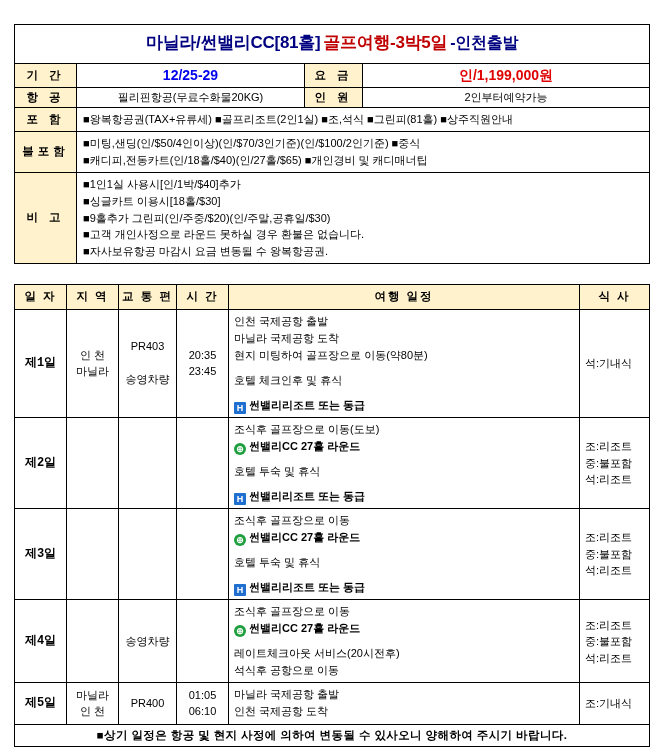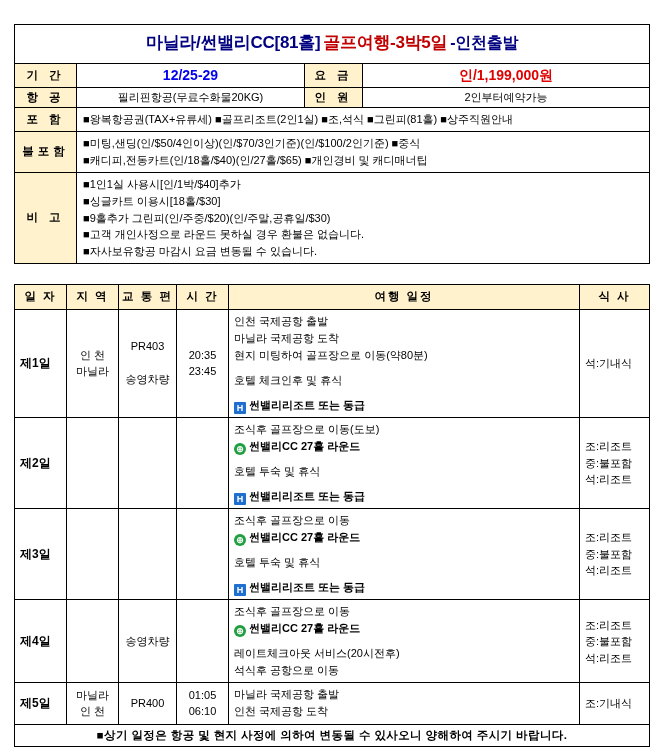--- a/index.html
+++ b/index.html
@@ -98,22 +98,24 @@
     text-align: center;
     font-weight: bold;
     font-size: 11.5px;
     letter-spacing: 2px;
     padding: 4px 2px;
   }
   .itin-table td {
     padding: 3px 5px;
   }
   .day-cell {
+    text-align: center;
     font-weight: bold;
     font-size: 12px;
+    font-family: Liberation Mono, monospace;
   }
   .region-cell, .flight-cell, .time-cell {
     text-align: center;
     font-size: 11px;
     line-height: 1.5;
   }
   .sched-cell {
     font-size: 11px;
     line-height: 1.55;
   }
@@ -209,21 +211,21 @@
           <div>■캐디피,전동카트(인/18홀/$40)(인/27홀/$65) ■개인경비 및 캐디매너팁</div>
         </td>
       </tr>
       <tr>
         <td class="lbl small-lbl">비 고</td>
         <td class="bullets" colspan="3">
           <div>■1인1실 사용시[인/1박/$40]추가</div>
           <div>■싱글카트 이용시[18홀/$30]</div>
           <div>■9홀추가 그린피(인/주중/$20)(인/주말,공휴일/$30)</div>
           <div>■고객 개인사정으로 라운드 못하실 경우 환불은 없습니다.</div>
-          <div>■자사보유항공 마감시 요금 변동될 수 있습니다.</div>
+          <div>■자사보유항공 마감시 요금 변동될 수 왕복항공권.</div>
         </td>
       </tr>
     </tbody>
   </table>
 
   <table class="itin-table">
     <colgroup>
       <col style="width:52px">
       <col style="width:52px">
       <col style="width:58px">

